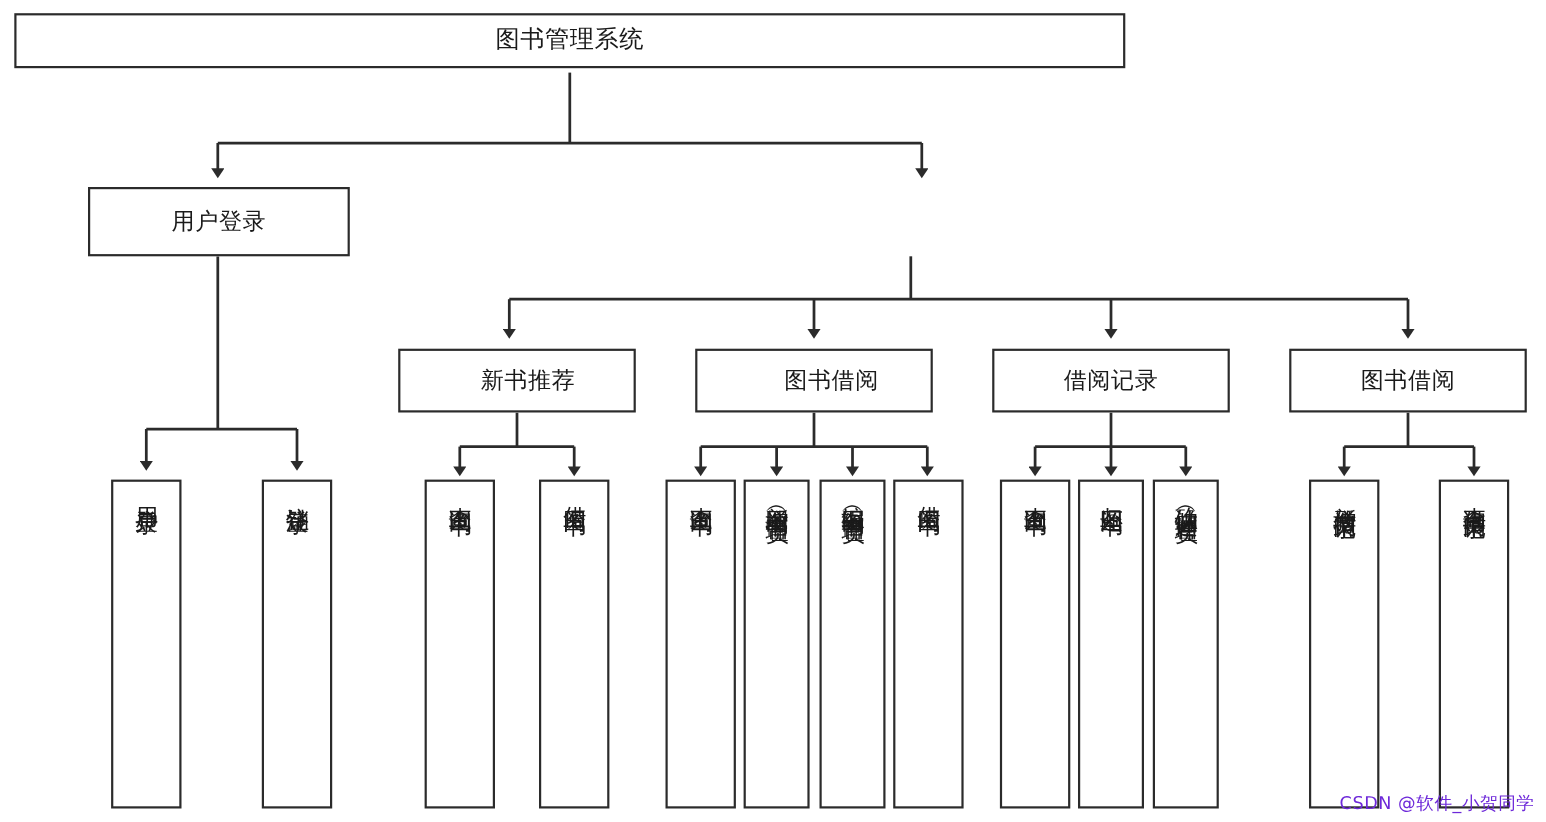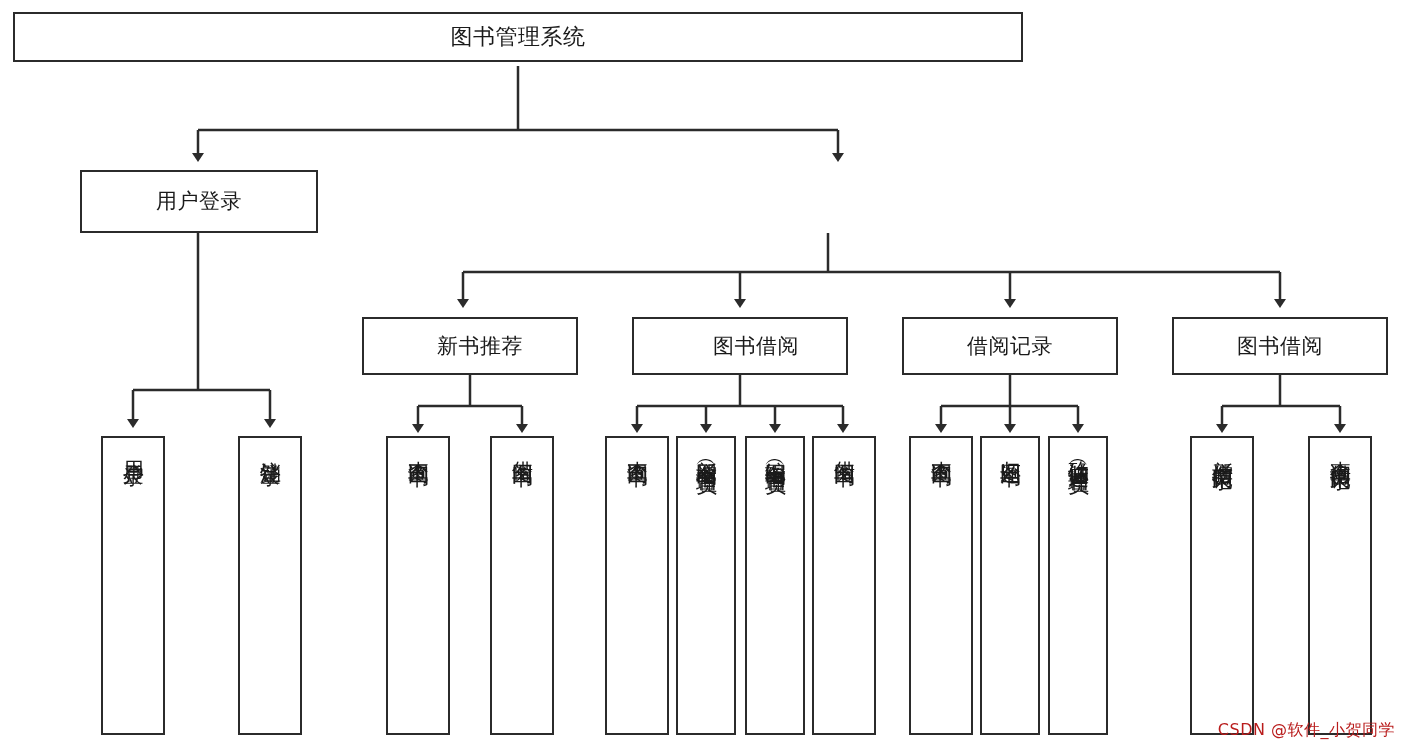--- a/index.html
+++ b/index.html
@@ -60,21 +60,21 @@
     max-height: 100%;
   }
   .node.root .label {
     font-size: 22px;
   }
   .watermark {
     position: absolute;
     right: 10px;
     bottom: 6px;
     font-size: 16px;
-    color: #b91c1c;
+    color: #6d28d9;
     letter-spacing: 0.5px;
     white-space: nowrap;
     font-family: "DejaVu Sans", "Liberation Sans", sans-serif;
   }
 </style>
 </head>
 <body>
 
 <div id="canvas">
 

